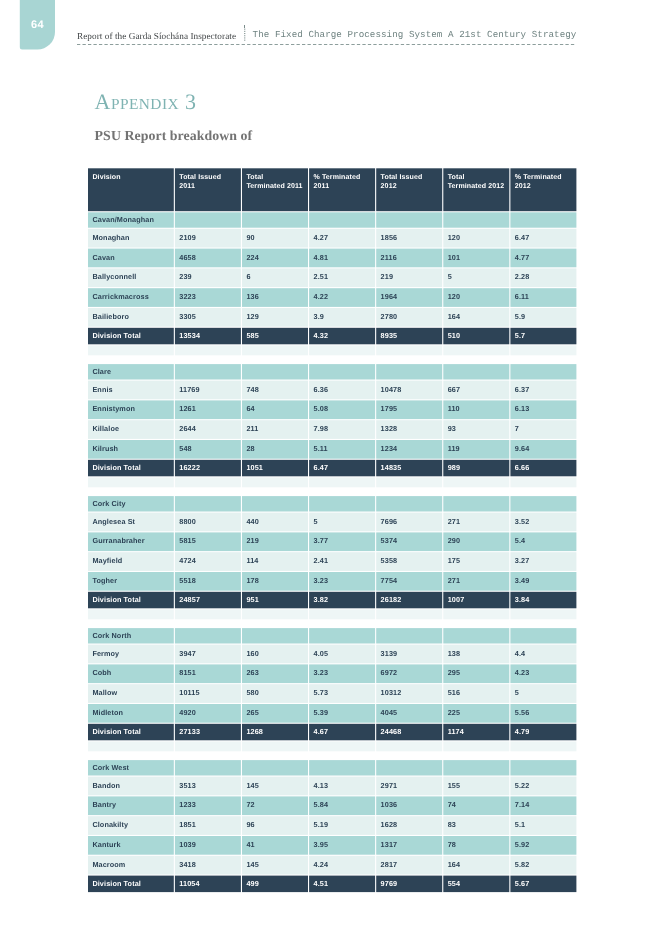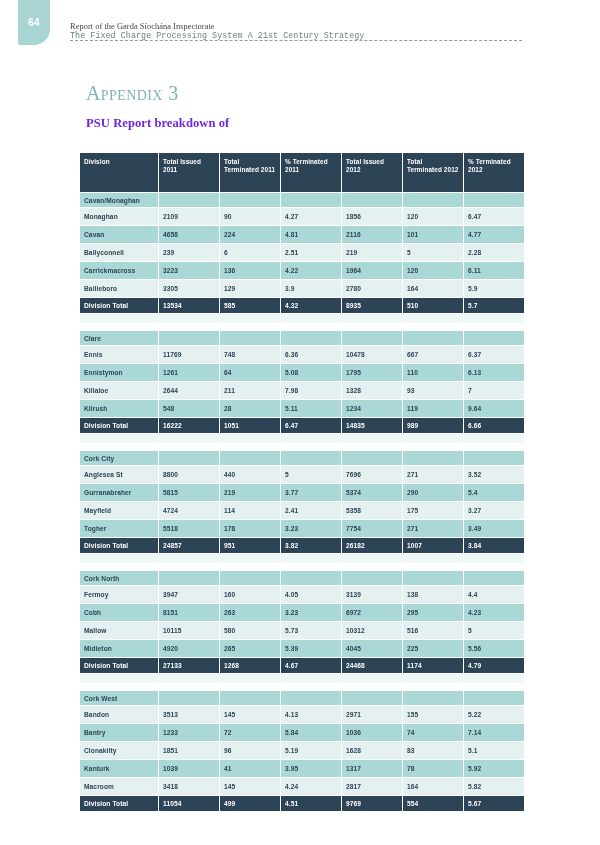--- a/index.html
+++ b/index.html
@@ -37,24 +37,23 @@
 
   .runhead {
     position: absolute;
     left: 70px;
     top: 22px;
     width: 452px;
     height: 22px;
   }
   .runhead-row {
     display: flex;
-    align-items: flex-start;
+    align-items: flex-end;
     white-space: nowrap;
     height: 15px;
-    flex-direction: column;
   }
   .runhead-left {
     font-family: "Liberation Serif", serif;
     font-size: 8.4px;
     color: #404446;
     letter-spacing: 0.05px;
   }
   .runhead-sep {
     width: 0;
     border-left: 1px dotted #7a8c8a;
@@ -86,21 +85,21 @@
     letter-spacing: 0.4px;
     line-height: 1;
   }
   .subtitle {
     position: absolute;
     left: 86px;
     top: 116px;
     font-family: "Liberation Serif", serif;
     font-size: 12.6px;
     font-weight: bold;
-    color: #6d28d9;
+    color: #737373;
     line-height: 15px;
     letter-spacing: 0.05px;
   }
 
   
   .table-wrap {
     position: absolute;
     left: 79px;
     top: 152px;
     width: 444px;

